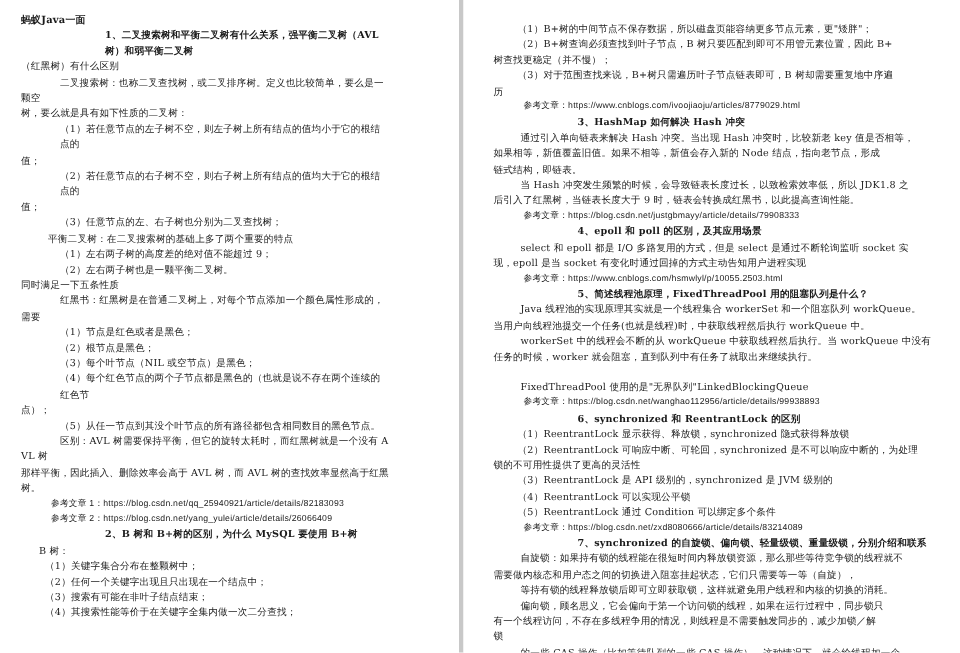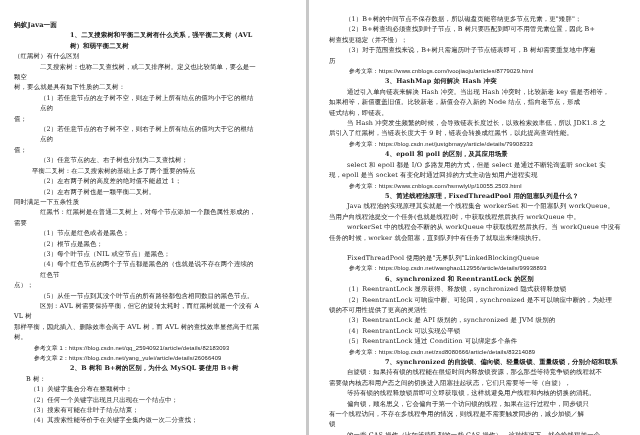--- a/index.html
+++ b/index.html
@@ -7,21 +7,21 @@
     width: 640px; height: 435px; overflow: hidden;
     background: #ffffff;
     font-family: "DejaVu Serif", "Liberation Serif", serif;
     color: #1a1a1a;
   }
   .spread { position: relative; width: 640px; height: 435px; }
   .page {
     position: absolute; top: 0; height: 435px; box-sizing: border-box;
     background: #ffffff; overflow: hidden;
   }
-  .page-left  { left: 0; width: 306px; padding: 20px 46px 0 14px; }
+  .page-left  { left: 0; width: 306px; padding: 8px 46px 0 14px; }
   .page-right { left: 309px; width: 331px; padding: 14px 10px 0 20px; }
   .divider {
     position: absolute; left: 306px; top: 0; width: 3px; height: 435px;
     background: #c8c8c8;
   }
   .line {
     font-size: 6.4px; line-height: 10.4px; white-space: normal;
     letter-spacing: 0.15px; word-break: break-all;
   }
   .title { font-weight: bold; font-size: 6.6px; }
@@ -44,21 +44,21 @@
         <div class="line q">1、二叉搜索树和平衡二叉树有什么关系，强平衡二叉树（AVL 树）和弱平衡二叉树</div>
         <div class="line ">（红黑树）有什么区别</div>
         <div class="line p2">二叉搜索树：也称二叉查找树，或二叉排序树。定义也比较简单，要么是一颗空</div>
         <div class="line ">树，要么就是具有如下性质的二叉树：</div>
         <div class="line i1">（1）若任意节点的左子树不空，则左子树上所有结点的值均小于它的根结点的</div>
         <div class="line ">值；</div>
         <div class="line i1">（2）若任意节点的右子树不空，则右子树上所有结点的值均大于它的根结点的</div>
         <div class="line ">值；</div>
         <div class="line i1">（3）任意节点的左、右子树也分别为二叉查找树；</div>
         <div class="line p">平衡二叉树：在二叉搜索树的基础上多了两个重要的特点</div>
-        <div class="line i1">（2）左右两子树的高度差的绝对值不能超过 1；</div>
+        <div class="line i1">（1）左右两子树的高度差的绝对值不能超过 9；</div>
         <div class="line i1">（2）左右两子树也是一颗平衡二叉树。</div>
         <div class="line ">同时满足一下五条性质</div>
         <div class="line p2">红黑书：红黑树是在普通二叉树上，对每个节点添加一个颜色属性形成的，需要</div>
         <div class="line i1">（1）节点是红色或者是黑色；</div>
         <div class="line i1">（2）根节点是黑色；</div>
         <div class="line i1">（3）每个叶节点（NIL 或空节点）是黑色；</div>
         <div class="line i1">（4）每个红色节点的两个子节点都是黑色的（也就是说不存在两个连续的红色节</div>
         <div class="line ">点）；</div>
         <div class="line i1">（5）从任一节点到其没个叶节点的所有路径都包含相同数目的黑色节点。</div>
         <div class="line p2">区别：AVL 树需要保持平衡，但它的旋转太耗时，而红黑树就是一个没有 AVL 树</div>
@@ -77,21 +77,21 @@
   <div class="page page-right">
     <div id="right-lines">
         <div class="line i2">（1）B+树的中间节点不保存数据，所以磁盘页能容纳更多节点元素，更"矮胖"；</div>
         <div class="line i2">（2）B+树查询必须查找到叶子节点，B 树只要匹配到即可不用管元素位置，因此 B+</div>
         <div class="line ">树查找更稳定（并不慢）；</div>
         <div class="line i2">（3）对于范围查找来说，B+树只需遍历叶子节点链表即可，B 树却需要重复地中序遍</div>
         <div class="line ">历</div>
         <div class="line ref">参考文章：https://www.cnblogs.com/ivoojiaoju/articles/8779029.html</div>
         <div class="line q">3、HashMap 如何解决 Hash 冲突</div>
         <div class="line p">通过引入单向链表来解决 Hash 冲突。当出现 Hash 冲突时，比较新老 key 值是否相等，</div>
-        <div class="line ">如果相等，新值覆盖旧值。比较新老，新值会存入新的 Node 结点，指向老节点，形成</div>
+        <div class="line ">如果相等，新值覆盖旧值。如果不相等，新值会存入新的 Node 结点，指向老节点，形成</div>
         <div class="line ">链式结构，即链表。</div>
         <div class="line p">当 Hash 冲突发生频繁的时候，会导致链表长度过长，以致检索效率低，所以 JDK1.8 之</div>
         <div class="line ">后引入了红黑树，当链表长度大于 9 时，链表会转换成红黑书，以此提高查询性能。</div>
         <div class="line ref">参考文章：https://blog.csdn.net/justgbmayy/article/details/79908333</div>
         <div class="line q">4、epoll 和 poll 的区别，及其应用场景</div>
         <div class="line p">select 和 epoll 都是 I/O 多路复用的方式，但是 select 是通过不断轮询监听 socket 实</div>
         <div class="line ">现，epoll 是当 socket 有变化时通过回掉的方式主动告知用户进程实现</div>
         <div class="line ref">参考文章：https://www.cnblogs.com/hsmwlyl/p/10055.2503.html</div>
         <div class="line q">5、简述线程池原理，FixedThreadPool 用的阻塞队列是什么？</div>
         <div class="line p">Java 线程池的实现原理其实就是一个线程集合 workerSet 和一个阻塞队列 workQueue。</div>

